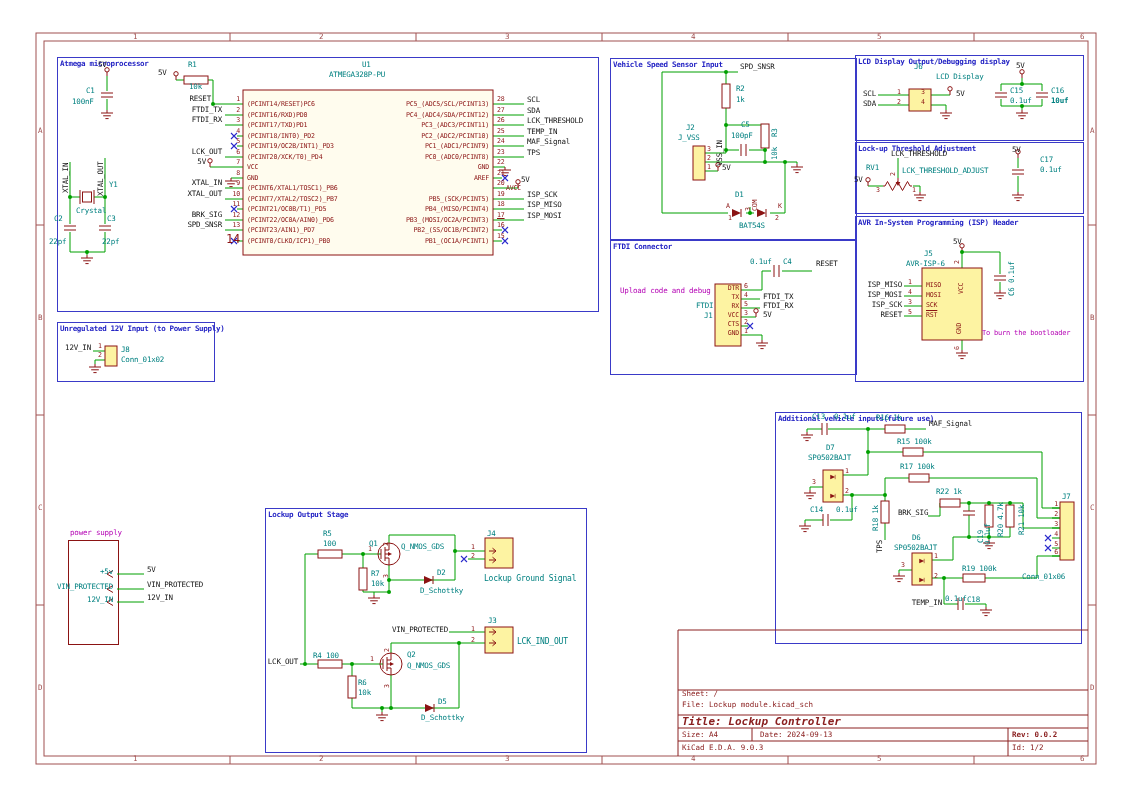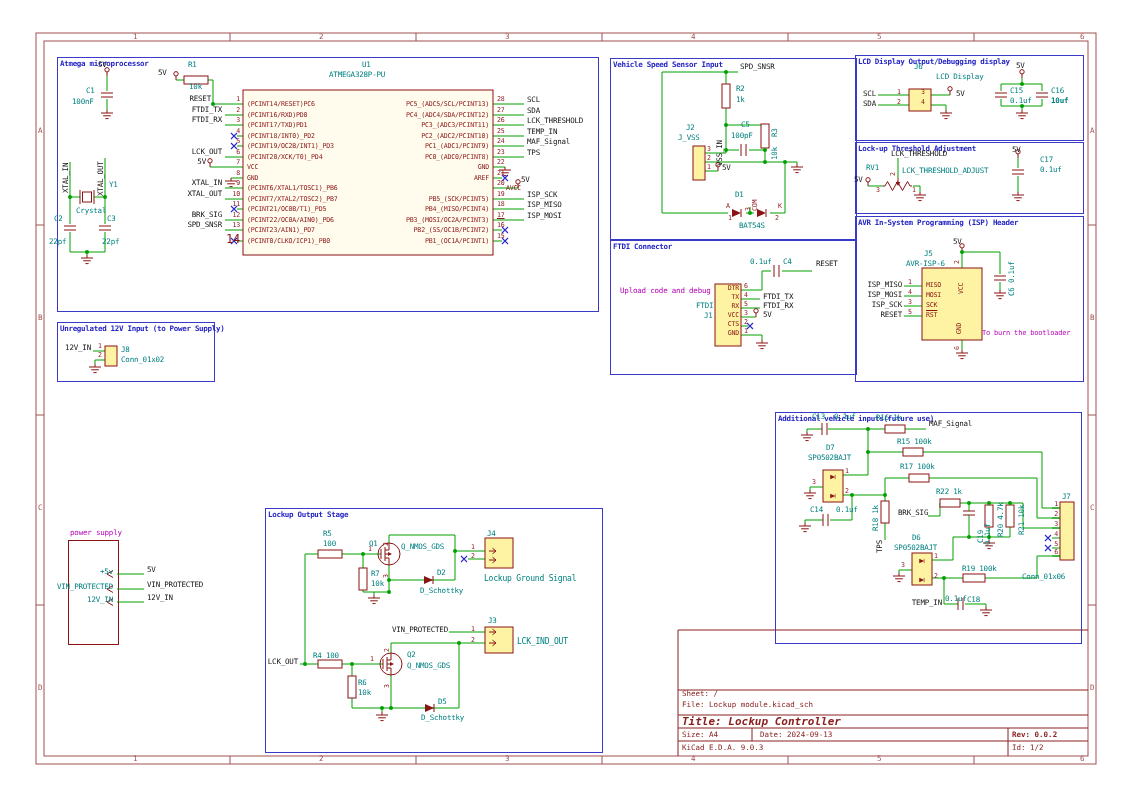--- a/index.html
+++ b/index.html
@@ -49,21 +49,21 @@
       </div>
       <div class="block" style="left: 855px; top: 216px; width: 227px; height: 164px;">
         <span class="btitle">AVR In-System Programming (ISP) Header</span>
       </div>
       <div class="block" style="left: 855px; top: 142px; width: 227px; height: 70px;">
         <span class="btitle">Lock-up Threshold Adjustment</span>
       </div>
       <div class="block" style="left: 610px; top: 240px; width: 245px; height: 133px;">
         <span class="btitle">FTDI Connector</span>
       </div>
-      <div class="block" style="left: 265px; top: 508px; width: 320px; height: 243px; padding-left: 16px;">
+      <div class="block" style="left: 265px; top: 508px; width: 320px; height: 243px;">
         <span class="btitle">Lockup Output Stage</span>
       </div>
       <div class="block" style="left: 775px; top: 412px; width: 305px; height: 230px;">
         <span class="btitle">Additional vehicle inputs(future use)</span>
       </div>
       <div class="block sheet" style="left: 68px; top: 540px; width: 49px; height: 103px;"></div>
     </div>
 
   <svg id="gfx" width="1132" height="800" viewBox="0 0 1132 800">
     <defs>

